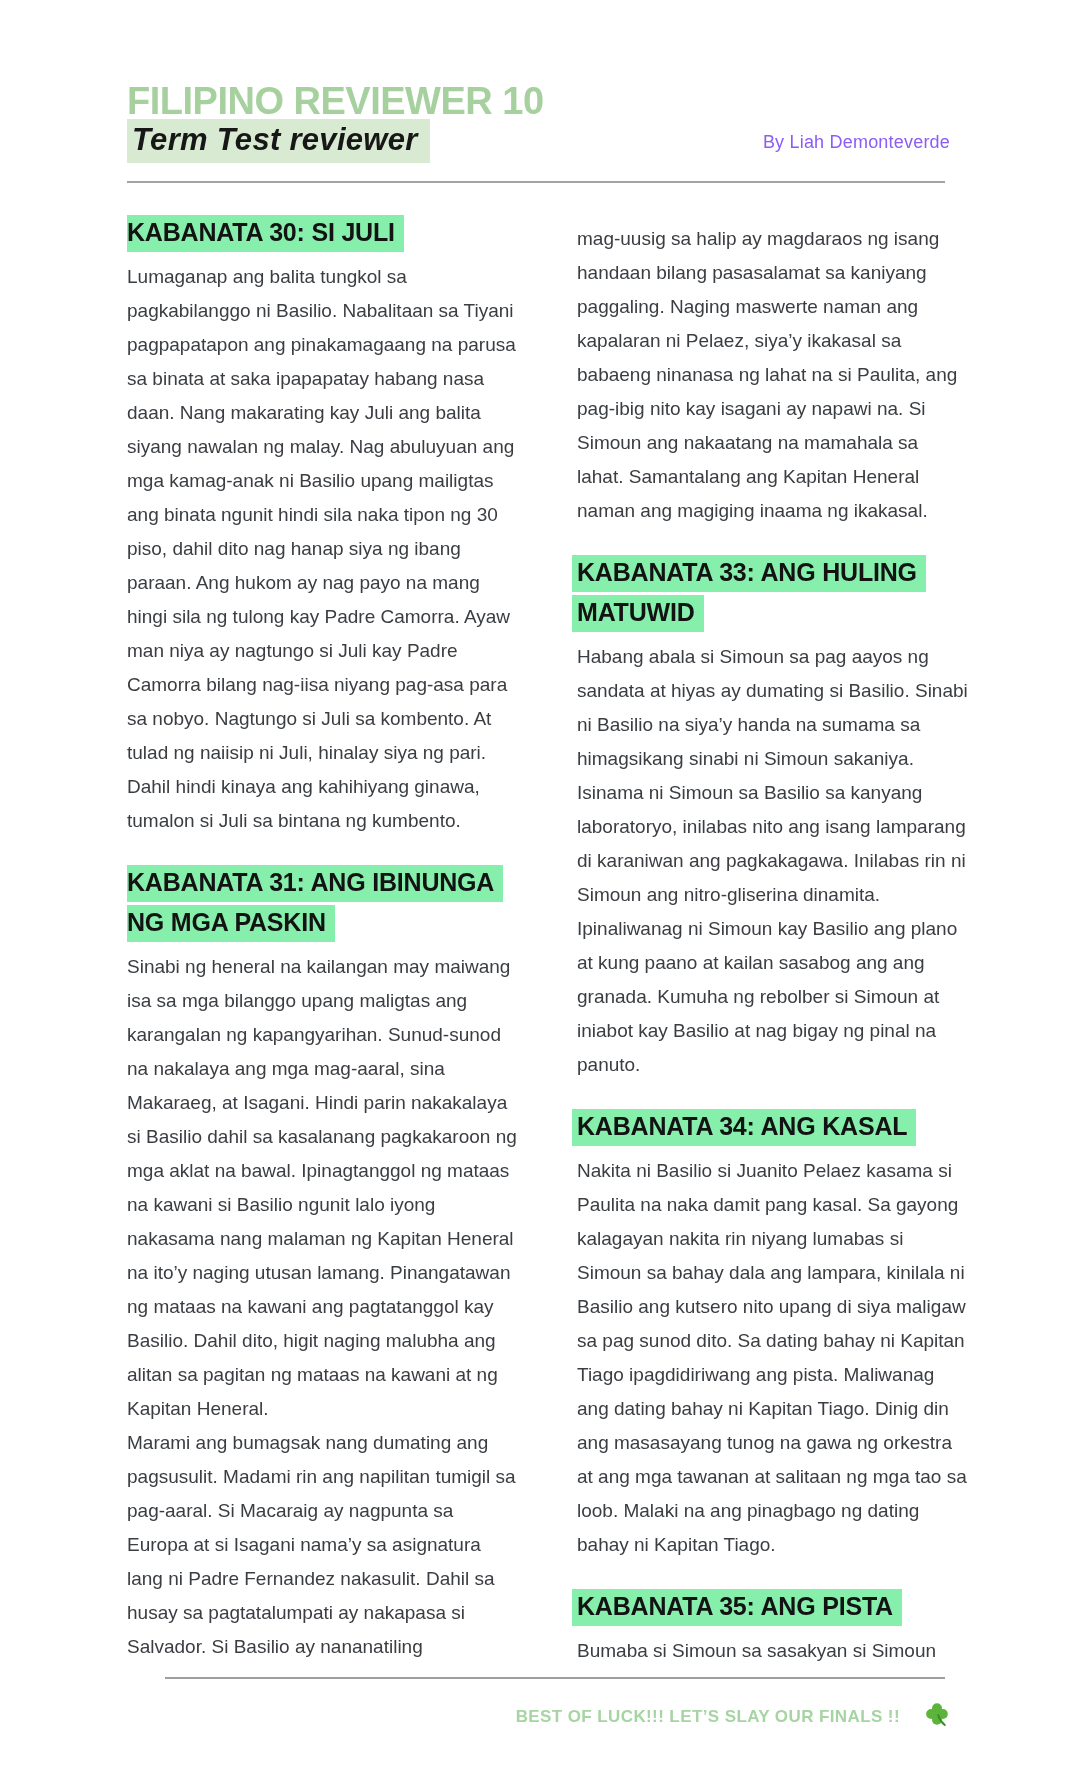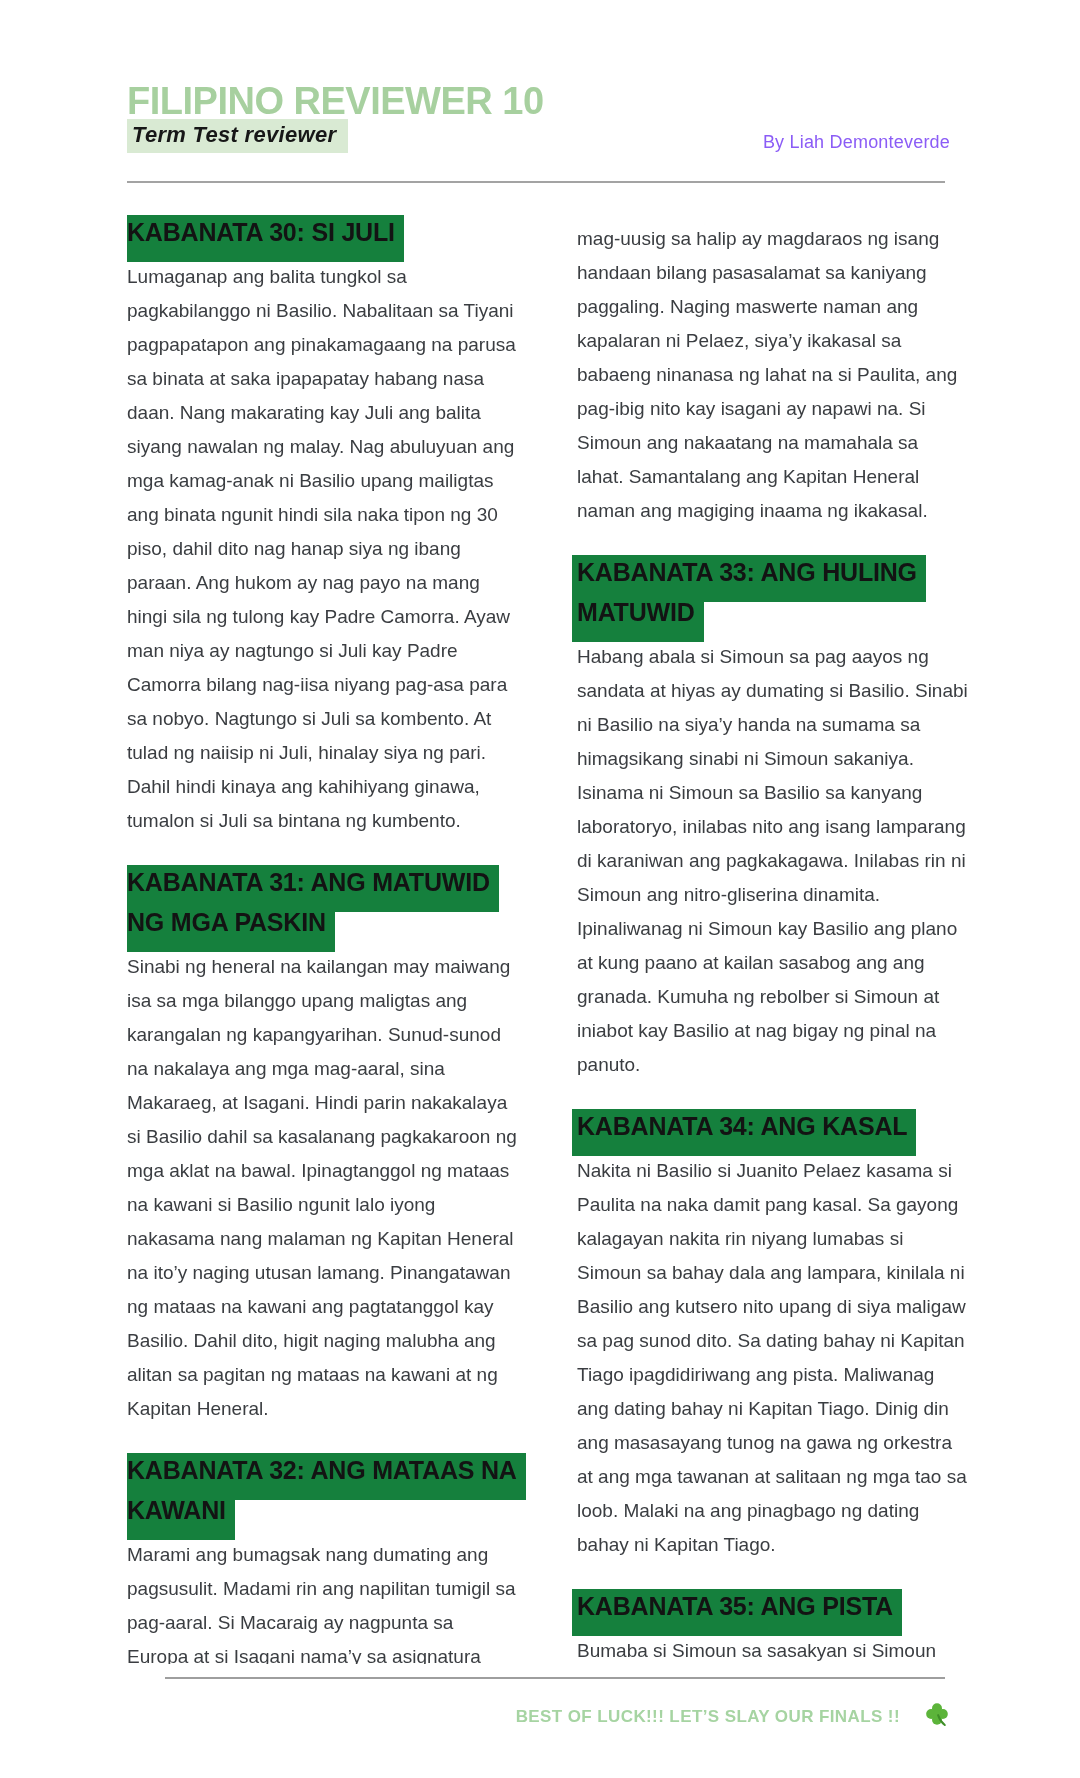--- a/index.html
+++ b/index.html
@@ -19,21 +19,21 @@
     font-size: 38px;
     font-weight: 800;
     letter-spacing: -0.5px;
     color: #a7d09f;
     white-space: nowrap;
   }
   .doc-subtitle {
     position: absolute;
     left: 127px;
     top: 119px;
-    font-size: 22px;
+    font-size: 31px;
     font-weight: 700;
     font-style: italic;
     color: #171717;
     background: #d9ead3;
     padding: 3px 12px 5px 5px;
     letter-spacing: 0.3px;
     white-space: nowrap;
   }
   .doc-byline {
     position: absolute;
@@ -66,22 +66,22 @@
   .section h2 {
     margin: 24px 0 8px 0;
     font-size: 25px;
     line-height: 40px;
     font-weight: 800;
     letter-spacing: -0.2px;
     color: #131313;
   }
   .section:first-child h2 { margin-top: 0; }
   .hl {
-    background: #15803d;
-    padding: 3px 9px 16px 5px;
+    background: #86efac;
+    padding: 3px 9px 6px 5px;
     margin-left: -5px;
     box-decoration-break: clone;
     -webkit-box-decoration-break: clone;
   }
   .section p {
     margin: 0;
     font-size: 19px;
     line-height: 34px;
     color: #3a3d41;
     letter-spacing: 0;
@@ -121,25 +121,24 @@
   <div class="divider-top"></div>
 
   <div class="columns">
 
     <div class="col">
       <div class="section">
         <h2><span class="hl">KABANATA 30: SI JULI</span></h2>
         <p>Lumaganap ang balita tungkol sa pagkabilanggo ni Basilio. Nabalitaan sa Tiyani pagpapatapon ang pinakamagaang na parusa sa binata at saka ipapapatay habang nasa daan. Nang makarating kay Juli ang balita siyang nawalan ng malay. Nag abuluyuan ang mga kamag-anak ni Basilio upang mailigtas ang binata ngunit hindi sila naka tipon ng 30 piso, dahil dito nag hanap siya ng ibang paraan. Ang hukom ay nag payo na mang hingi sila ng tulong kay Padre Camorra. Ayaw man niya ay nagtungo si Juli kay Padre Camorra bilang nag-iisa niyang pag-asa para sa nobyo. Nagtungo si Juli sa kombento. At tulad ng naiisip ni Juli, hinalay siya ng pari. Dahil hindi kinaya ang kahihiyang ginawa, tumalon si Juli sa bintana ng kumbento.</p>
       </div>
       <div class="section">
-        <h2><span class="hl">KABANATA 31: ANG MATUWID NG MGA PASKIN</span></h2>
+        <h2><span class="hl">KABANATA 31: ANG IBINUNGA NG MGA PASKIN</span></h2>
         <p>Sinabi ng heneral na kailangan may maiwang isa sa mga bilanggo upang maligtas ang karangalan ng kapangyarihan. Sunud-sunod na nakalaya ang mga mag-aaral, sina Makaraeg, at Isagani. Hindi parin nakakalaya si Basilio dahil sa kasalanang pagkakaroon ng mga aklat na bawal. Ipinagtanggol ng mataas na kawani si Basilio ngunit lalo iyong nakasama nang malaman ng Kapitan Heneral na ito’y naging utusan lamang. Pinangatawan ng mataas na kawani ang pagtatanggol kay Basilio. Dahil dito, higit naging malubha ang alitan sa pagitan ng mataas na kawani at ng Kapitan Heneral.</p>
       </div>
       <div class="section">
-        <h2><span class="hl">KABANATA 32: ANG MATAAS NA KAWANI</span></h2>
         <p>Marami ang bumagsak nang dumating ang pagsusulit. Madami rin ang napilitan tumigil sa pag-aaral. Si Macaraig ay nagpunta sa Europa at si Isagani nama’y sa asignatura lang ni Padre Fernandez nakasulit. Dahil sa husay sa pagtatalumpati ay nakapasa si Salvador. Si Basilio ay nananatiling nakabilanggo padin at rito niya rin nabalitaan ang pagkamatay ni Juli at ang pagkawala ni Tandang Selo.Si Simoun naman ay gumaling na. Ayon kay Ben Zayb, ito ay hindi na</p>
       </div>
     </div>
 
     <div class="col">
       <div class="section cont-first">
         <p>mag-uusig sa halip ay magdaraos ng isang handaan bilang pasasalamat sa kaniyang paggaling. Naging maswerte naman ang kapalaran ni Pelaez, siya’y ikakasal sa babaeng ninanasa ng lahat na si Paulita, ang pag-ibig nito kay isagani ay napawi na. Si Simoun ang nakaatang na mamahala sa lahat. Samantalang ang Kapitan Heneral naman ang magiging inaama ng ikakasal.</p>
       </div>
       <div class="section">
         <h2><span class="hl">KABANATA 33: ANG HULING MATUWID</span></h2>

